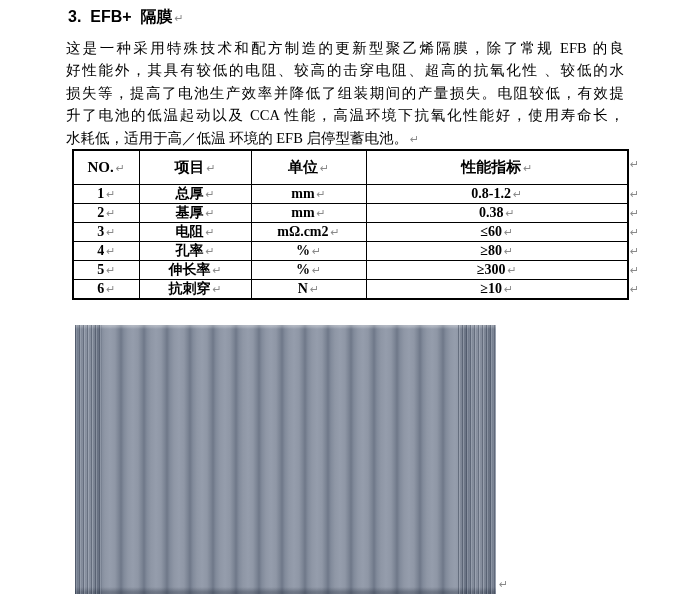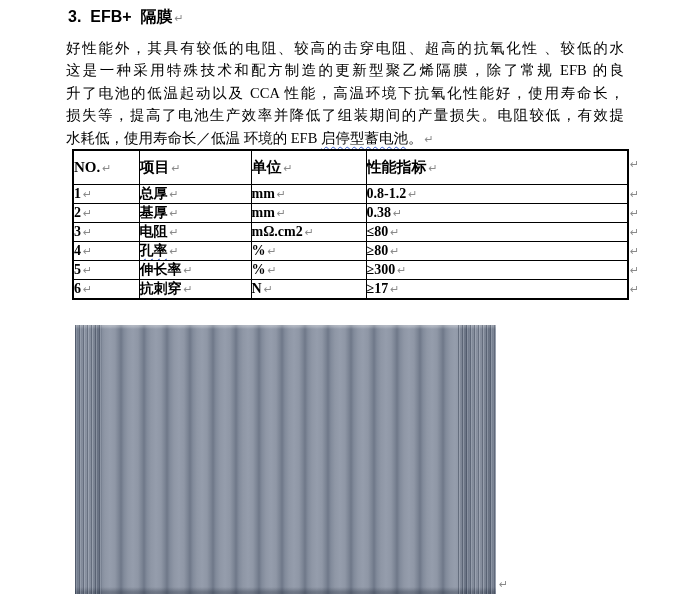--- a/index.html
+++ b/index.html
@@ -26,32 +26,31 @@
   .pline{height:22.4px;overflow:hidden;}
   .pline.just{text-align:justify;text-align-last:justify;}
   
   .mark{
     color:#8a8a8a;
     font-family:"DejaVu Sans",sans-serif;
     font-size:11px;font-weight:normal;
     margin-left:2px;
   }
   .squiggle{
-    text-decoration:underline;
     text-decoration-style:wavy;
     text-decoration-color:#3a5fcd;
     text-decoration-thickness:1px;
     text-underline-offset:3px;
   }
   
   .spec-table{
     position:absolute;left:72px;top:149px;
     border-collapse:collapse;table-layout:fixed;
     width:555px;
-    font-weight:bold;text-align:left;
+    font-weight:bold;text-align:center;
   }
   .spec-table td,.spec-table th{
     border:1px solid #000;
     padding:0;vertical-align:middle;
     font-size:14px;line-height:17px;
     overflow:hidden;white-space:nowrap;
   }
   .spec-table{border:2px solid #000;}
   .spec-table tr.hdr th{height:33px;font-size:15px;}
   .spec-table tr.data td{height:18px;}
@@ -85,25 +84,25 @@
   }
 </style>
 </head>
 <body>
 
 <div class="page">
 
   <div class="heading"><span>3.  EFB+  隔膜</span><span class="mark">↵</span></div>
 
   <div class="para">
+    <div class="pline just"><span>这是一种采用特殊技术和配方制造的更新型聚乙烯隔膜，除了常规 EFB 的良</span></div>
     <div class="pline just"><span>好性能外，其具有较低的电阻、较高的击穿电阻、超高的抗氧化性 、较低的水</span></div>
-    <div class="pline just"><span>这是一种采用特殊技术和配方制造的更新型聚乙烯隔膜，除了常规 EFB 的良</span></div>
+    <div class="pline just"><span>损失等，提高了电池生产效率并降低了组装期间的产量损失。电阻较低，有效提</span></div>
     <div class="pline just"><span>升了电池的低温起动以及 CCA 性能，高温环境下抗氧化性能好，使用寿命长，</span></div>
-    <div class="pline just"><span>损失等，提高了电池生产效率并降低了组装期间的产量损失。电阻较低，有效提</span></div>
-    <div class="pline"><span>水耗低，使用寿命长／低温 环境的 EFB </span><span class="squiggle">启停型蓄电池</span><span>。</span><span class="mark">↵</span></div>
+    <div class="pline"><span>水耗低，适用于高／低温 环境的 EFB </span><span class="squiggle">启停型蓄电池</span><span>。</span><span class="mark">↵</span></div>
   </div>
 
   <table class="spec-table">
     <colgroup>
         <col class="col-no">
         <col class="col-item">
         <col class="col-unit">
         <col class="col-value">
       </colgroup>
     <tbody>
@@ -122,39 +121,39 @@
     <tr class="data">
       <td><span>2</span><span class="mark">↵</span></td>
       <td><span>基厚</span><span class="mark">↵</span></td>
       <td><span>mm</span><span class="mark">↵</span></td>
       <td><span>0.38</span><span class="mark">↵</span></td>
     </tr>
     <tr class="data">
       <td><span>3</span><span class="mark">↵</span></td>
       <td><span>电阻</span><span class="mark">↵</span></td>
       <td><span>mΩ.cm2</span><span class="mark">↵</span></td>
-      <td><span>≤80</span><span class="mark">↵</span></td>
+      <td><span>≤60</span><span class="mark">↵</span></td>
     </tr>
     <tr class="data">
       <td><span>4</span><span class="mark">↵</span></td>
       <td><span class="squiggle">孔率</span><span class="mark">↵</span></td>
       <td><span>%</span><span class="mark">↵</span></td>
       <td><span>≥80</span><span class="mark">↵</span></td>
     </tr>
     <tr class="data">
       <td><span>5</span><span class="mark">↵</span></td>
       <td><span>伸长率</span><span class="mark">↵</span></td>
       <td><span>%</span><span class="mark">↵</span></td>
       <td><span>≥300</span><span class="mark">↵</span></td>
     </tr>
     <tr class="data">
       <td><span>6</span><span class="mark">↵</span></td>
       <td><span>抗刺穿</span><span class="mark">↵</span></td>
       <td><span>N</span><span class="mark">↵</span></td>
-      <td><span>≥17</span><span class="mark">↵</span></td>
+      <td><span>≥10</span><span class="mark">↵</span></td>
     </tr>
   </tbody>
     </table>
 
   <span class="row-mark" style="top:158px">↵</span>
   <span class="row-mark" style="top:188px">↵</span>
   <span class="row-mark" style="top:207px">↵</span>
   <span class="row-mark" style="top:226px">↵</span>
   <span class="row-mark" style="top:245px">↵</span>
   <span class="row-mark" style="top:264px">↵</span>

